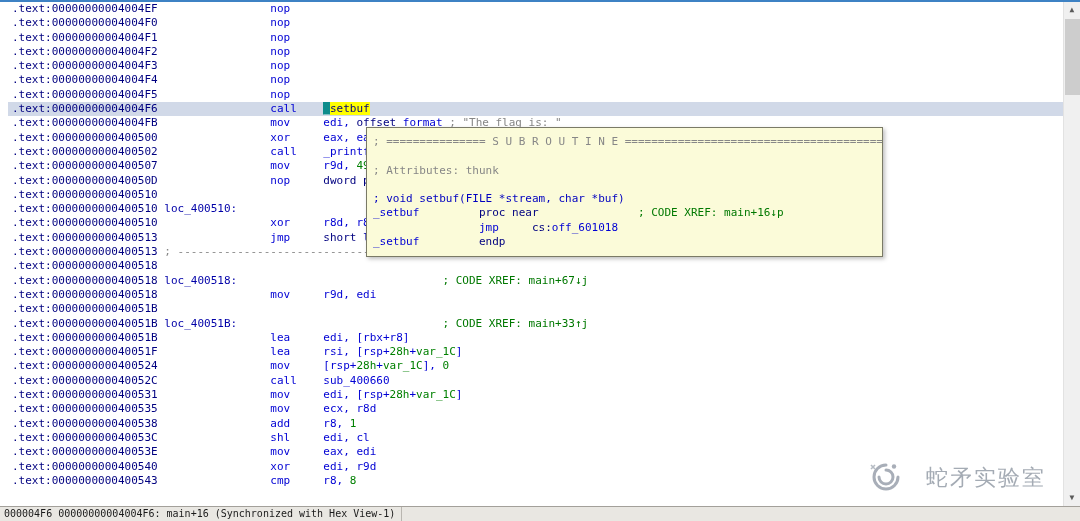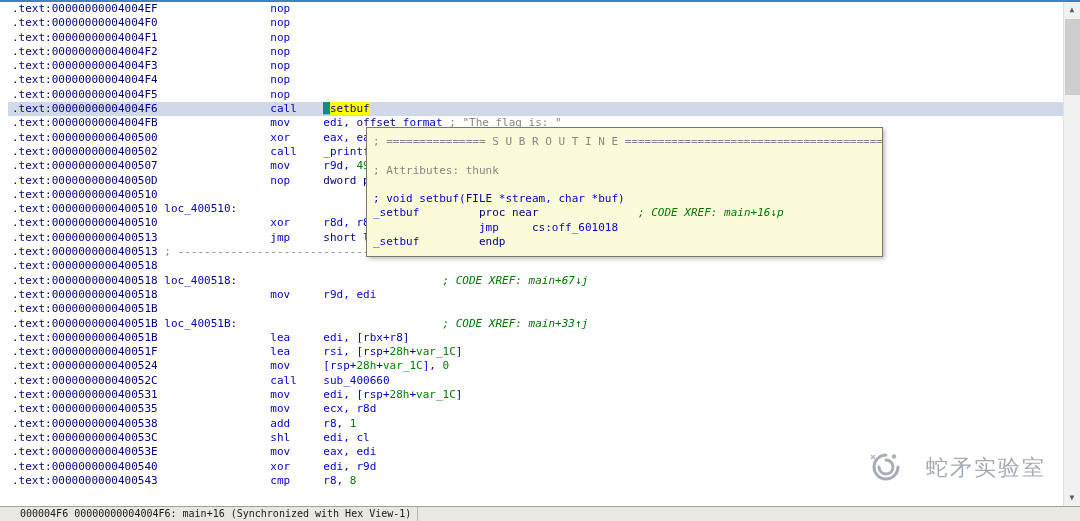--- a/index.html
+++ b/index.html
@@ -10,41 +10,41 @@
            font-size:11px;background:#fff;padding-left:12px;}
   .line{height:14.3px;line-height:14.3px;white-space:pre;}
   .line.sel{background:#d1d9e8;margin-left:-4px;padding-left:4px;}
   .addr{color:#000080;}
   .addr.dim{color:#9aa0a6;}
   .mn,.code{color:#0000d4;}
   .kw{color:#000080;}
   .lbl{color:#0000a8;}
   .name{color:#0000d4;}
   .num,.var{color:#008000;margin-top:12px;}
-  .cmt{color:#007800;font-style:italic;}
+  .cmt{color:#007800;}
   .sep,.str,.hdr{color:#878787;}
   .proto{color:#0000c0;}
   .hl{background:#ffff00;color:#000080;}
   .cursor{background:#0d8c8c;color:#fff;}
   #tooltip{position:absolute;left:366px;top:127px;width:517px;height:130px;
            background:#fbfbd9;border:1px solid #7a7a66;box-shadow:2px 2px 4px rgba(0,0,0,.25);
            font-size:11px;padding:7px 6px;overflow:hidden;box-sizing:border-box;}
   .tline{height:14.3px;line-height:14.3px;white-space:pre;}
   #scrollbar{position:absolute;right:0;top:2px;width:17px;bottom:15px;background:#f0f0f0;
              border-left:1px solid #e2e2e2;box-sizing:border-box;}
   .sb-btn{position:absolute;left:0;width:16px;height:16px;background:#f0f0f0;color:#5a5a5a;
           font-size:8px;text-align:center;line-height:16px;cursor:default;}
   #sb-up{top:0;}
   #sb-down{bottom:0;}
   #sb-thumb{position:absolute;left:1px;top:17px;width:15px;height:76px;background:#cdcdcd;}
   #statusbar{position:absolute;left:0;bottom:0;width:1080px;height:15px;background:#e9e7e2;
-             border-top:1px solid #a3a09a;box-sizing:border-box;font-size:10px;color:#1a1a1a;padding-left:16px;}
+             border-top:1px solid #a3a09a;box-sizing:border-box;font-size:10px;color:#1a1a1a;}
   .status-cell{display:inline-block;height:14px;line-height:13px;padding:0 6px 0 4px;
                border-right:1px solid #b9b6b0;white-space:pre;}
-  #watermark{position:absolute;right:34px;top:450px;display:flex;align-items:center;gap:21px;color:#a4abb4;}
+  #watermark{position:absolute;right:34px;top:460px;display:flex;align-items:center;gap:21px;color:#a4abb4;}
   #watermark .wm-text{font-family:"Liberation Sans",sans-serif;font-size:22px;letter-spacing:2px;}
 </style>
 </head>
 <body>
 
 <div id="topline"></div>
 
 <div id="listing">
     <div class="line"><span class="addr">.text:00000000004004EF</span>                 <span class="mn">nop     </span></div>
     <div class="line"><span class="addr">.text:00000000004004F0</span>                 <span class="mn">nop     </span></div>

